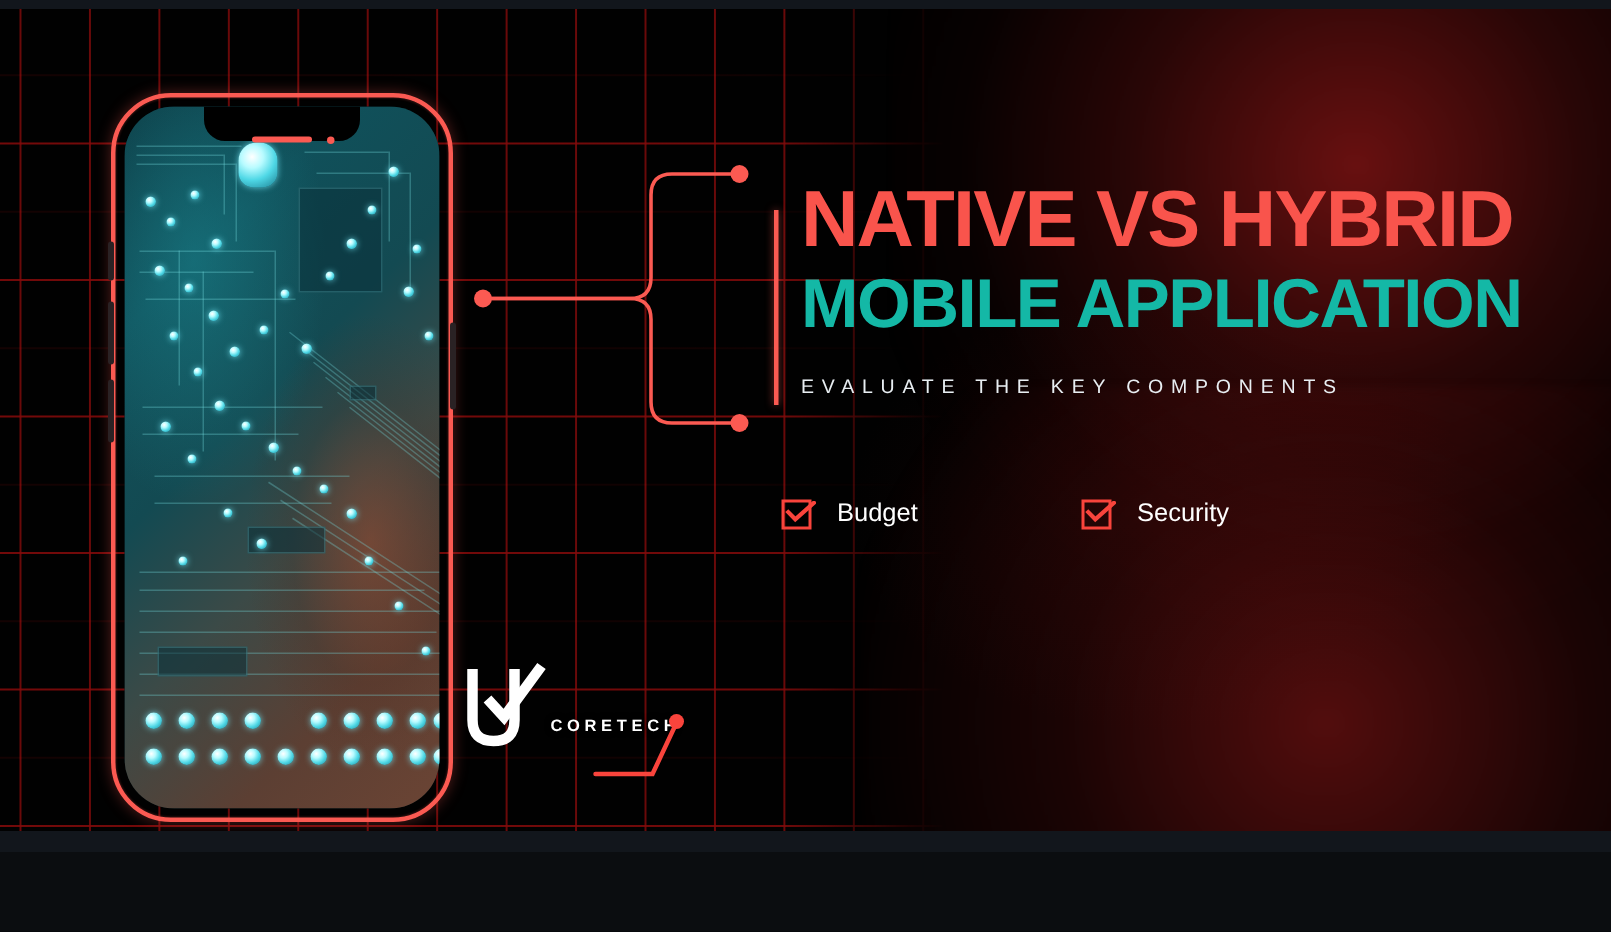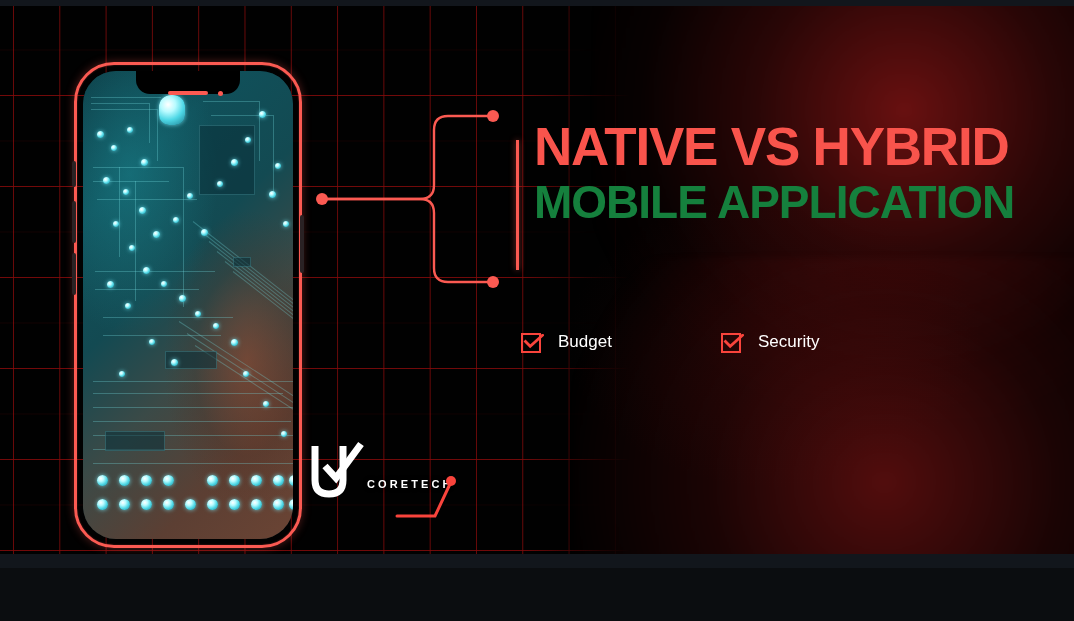--- a/index.html
+++ b/index.html
@@ -121,21 +121,21 @@
   .accent-bar{
     position:absolute; left:0; top:22px; width:3px; height:130px;
     background:#fb5a52; box-shadow:0 0 6px rgba(251,90,82,.6);
   }
   .title{ margin-left:18px; }
   .title .l1{
     font-size:53px; font-weight:bold; color:#f9544c;
     letter-spacing:-1.2px; line-height:58px; white-space:nowrap;
   }
   .title .l2{
-    font-size:46px; font-weight:bold; color:#15803d;
+    font-size:46px; font-weight:bold; color:#14b8a6;
     letter-spacing:-1px; line-height:52px; white-space:nowrap;
   }
   .subtitle{
     margin-left:18px; margin-top:22px;
     font-size:13px; color:#e8eef2; letter-spacing:5.2px; white-space:nowrap;
   }
 
   
   .checklist{
     position:absolute; left:520px; top:330px; width:420px; z-index:20;
@@ -302,20 +302,21 @@
     <circle cx="181" cy="28" r="6" fill="#fb5a52"></circle>
     <circle cx="181" cy="194" r="6" fill="#fb5a52"></circle>
   </svg>
 
   <div class="content">
     <div class="accent-bar"></div>
     <div class="title">
       <div class="l1">NATIVE VS HYBRID</div>
       <div class="l2">MOBILE APPLICATION</div>
     </div>
+    <div class="subtitle">EVALUATE THE KEY COMPONENTS</div>
   </div>
 
   <div class="checklist">
 
     <div class="check-item">
       <span class="cbox">
         <span class="sq"></span>
         <svg class="tick" viewBox="0 0 21 15">
             <path d="M2.5,7.4 L7.2,12.2 L19.6,1.2" fill="none" stroke="#f9443c" stroke-width="2.8" stroke-linecap="square"></path>
           </svg>

